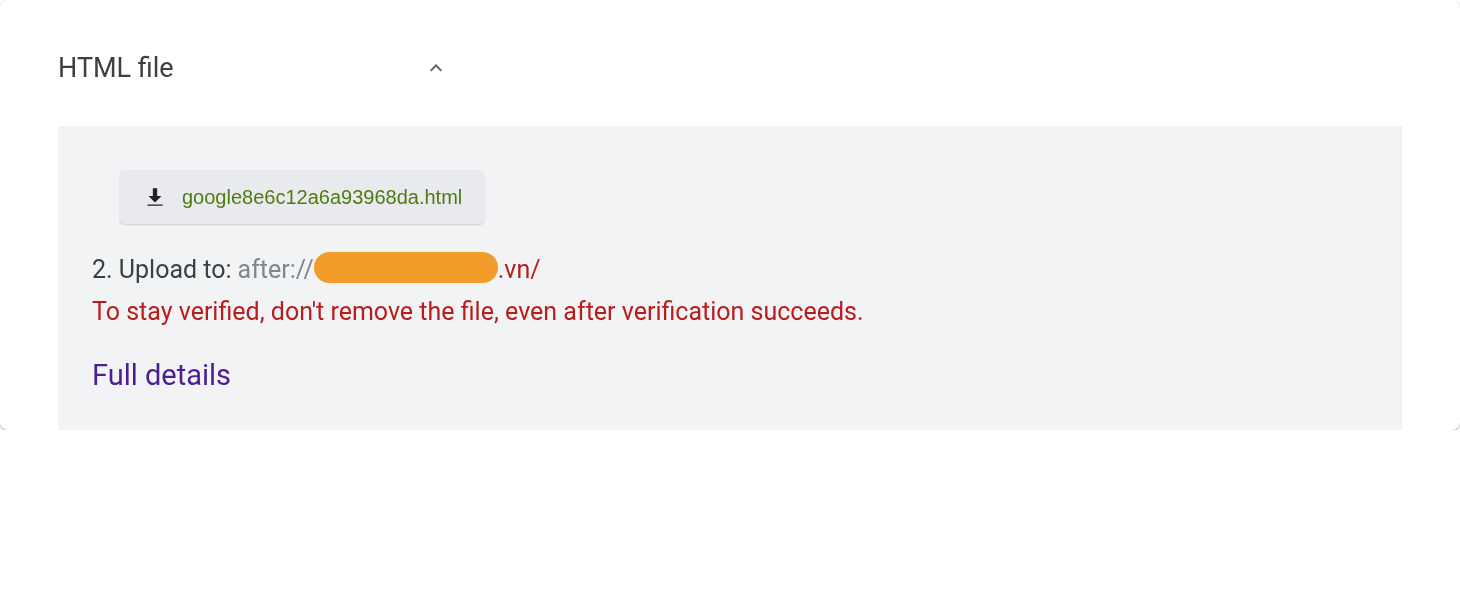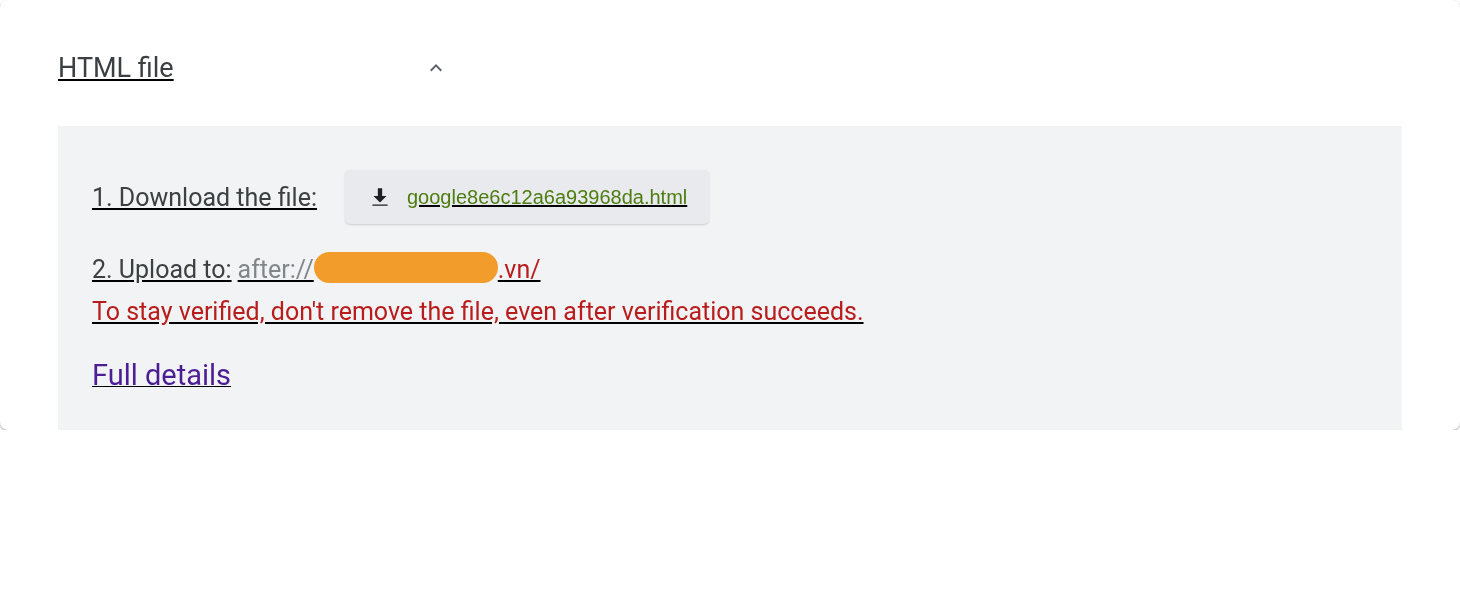--- a/index.html
+++ b/index.html
@@ -13,21 +13,20 @@
       padding: 0;
     }
     .card {
       width: 1460px;
       height: 430px;
       background: #fff;
       border-radius: 8px;
       box-shadow: 0 1px 3px rgba(0,0,0,0.12), 0 1px 2px rgba(0,0,0,0.24);
       padding: 0;
       position: relative;
-      text-decoration: underline;
     }
     .header-row {
       display: flex;
       align-items: center;
       padding: 48px 58px 0 58px;
     }
     .header-title {
       font-size: 27px;
       color: #3c4043;
       font-weight: 400;
@@ -147,21 +146,20 @@
     <div class="chevron-wrap">
       <svg class="chevron-up" viewBox="0 0 24 24">
         <path d="M7.41 15.41L12 10.83l4.59 4.58L18 14l-6-6-6 6z"></path>
       </svg>
     </div>
   </div>
 
   <div class="content-box">
 
     <div class="step-row">
-      <span class="step-label">1. Download the file:</span>
       <button class="download-btn">
         <svg class="download-icon" viewBox="0 0 24 24">
           <path d="M19 20H5v-1h14v1zm-7-3L6 11h4V4h4v7h4l-6 6z"></path>
         </svg>
         <span>google8e6c12a6a93968da.html</span>
       </button>
     </div>
 
     <div class="step-row">
       <span class="step-label">2. Upload to: </span>

